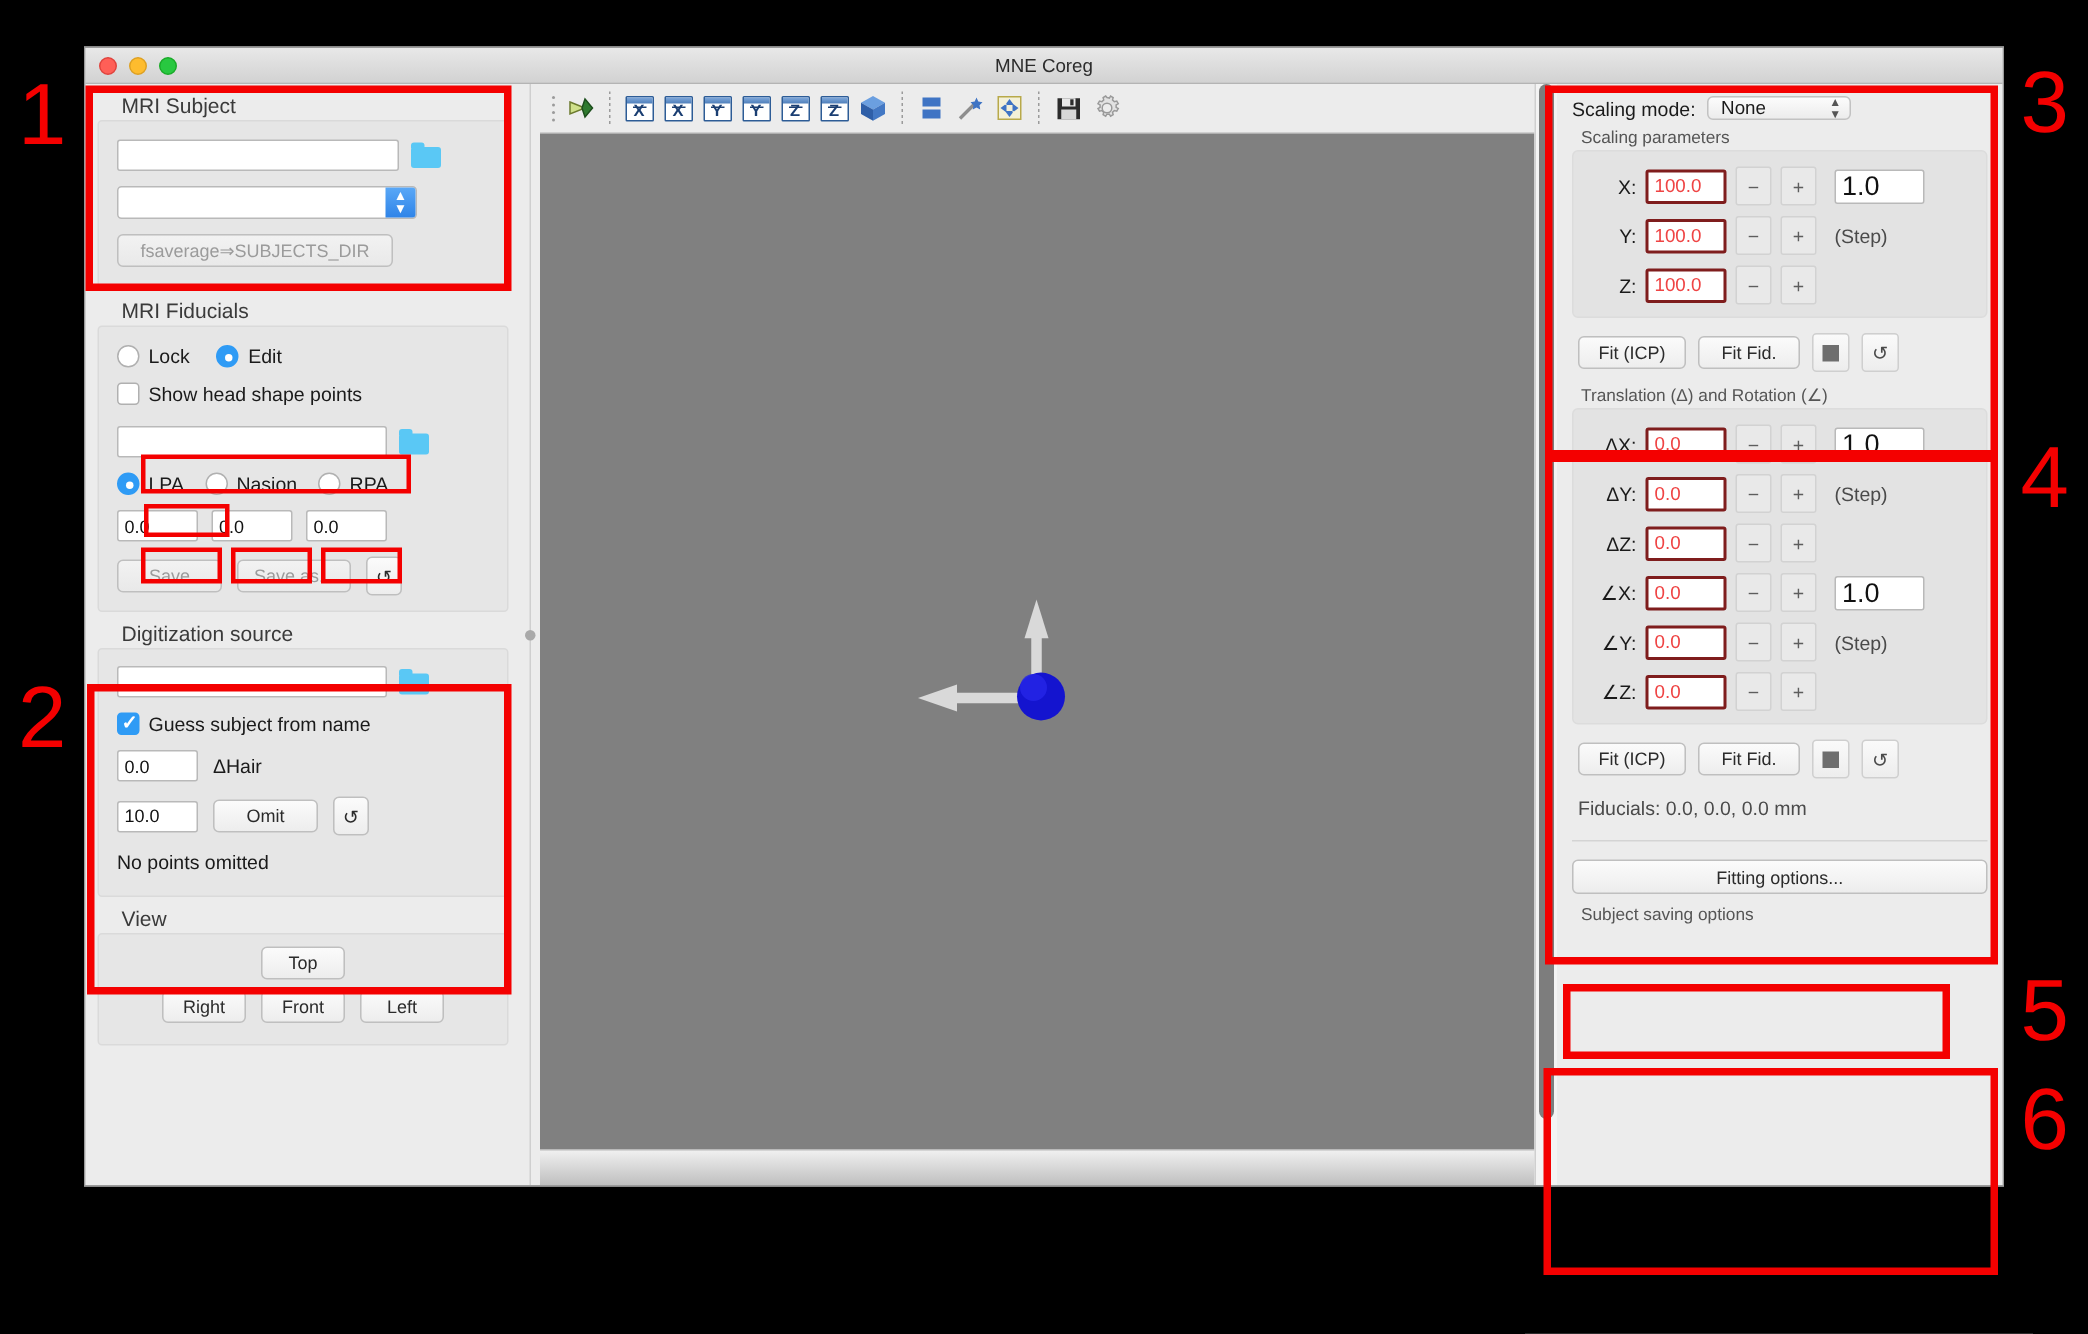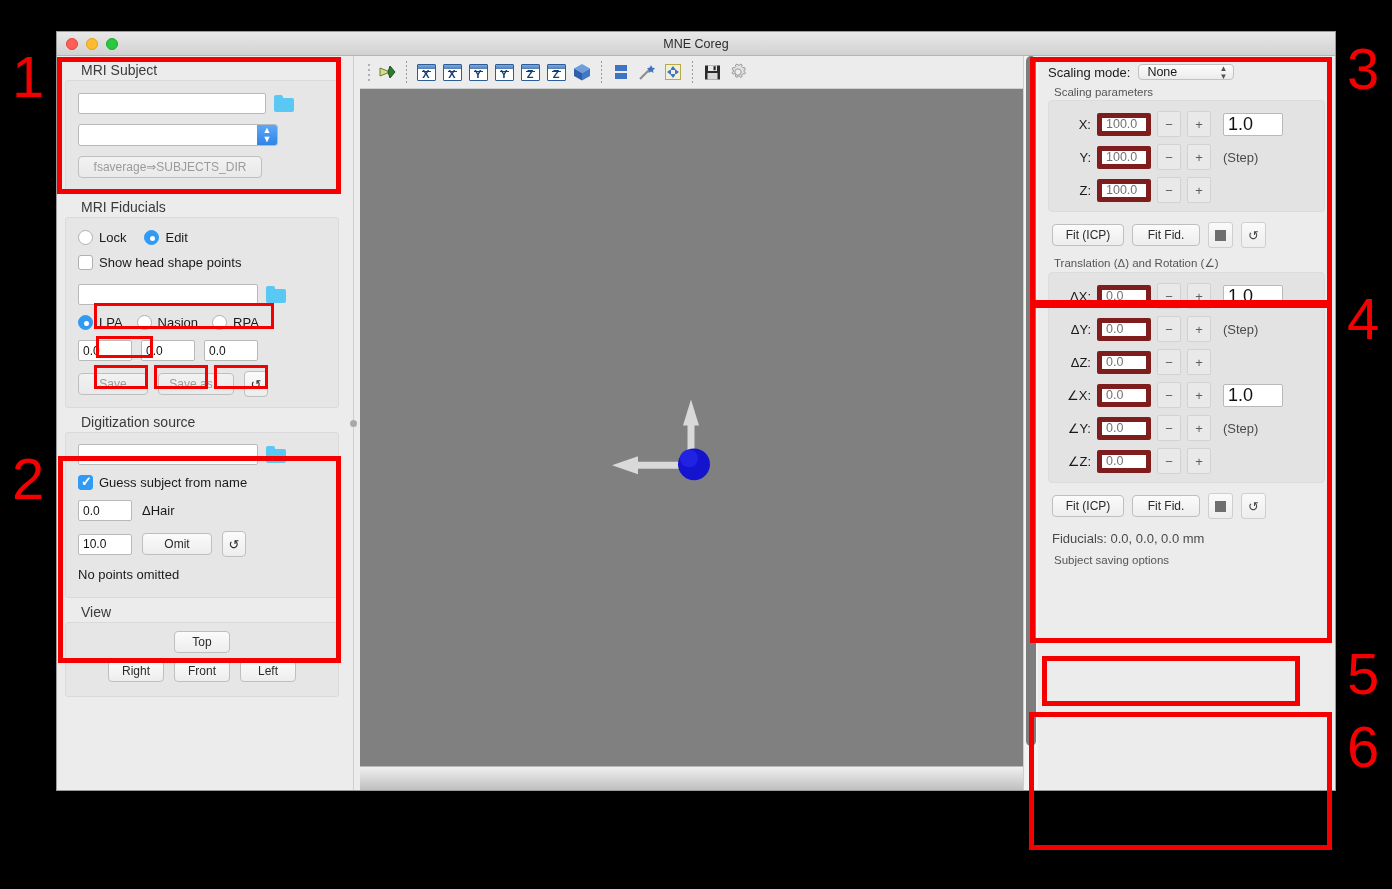--- a/index.html
+++ b/index.html
@@ -181,22 +181,22 @@
     display:flex; flex-direction:column; overflow:hidden;
     border-left:1px solid #cfcfcf;
   }
   .rscroll { position:absolute; left:0; top:0; bottom:0; width:14px; background:#f3f3f3; }
   .rthumb { position:absolute; left:2px; top:0; width:10px; height:690px; background:#7d7d7d; border-radius:5px; }
   .rcontent { margin-left:14px; padding:8px 10px 0 10px; overflow:hidden; flex:1; }
 
   .rrow { display:flex; align-items:center; gap:6px; margin-bottom:7px; }
   .rlabel { font-size:13px; color:#1a1a1a; width:34px; text-align:right; }
   .numin {
-    width:54px; height:23px; background:#fff; border:5px solid #7f1d1d;
-    border-radius:2px; font-size:12.5px; padding:0 4px; color:#737373;
+    width:54px; height:23px; background:#fff; border:2px solid #7f1d1d;
+    border-radius:2px; font-size:12.5px; padding:0 4px; color:#ef4444;
     font-family:"Liberation Sans", sans-serif; outline:none;
   }
   .stepbtn {
     width:24px; height:26px; border:1px solid #d2d2d2; background:#e9e9e9;
     border-radius:2px; font-size:13px; color:#5d5d5d;
     display:flex; align-items:center; justify-content:center; cursor:pointer;
   }
   .stepin {
     width:60px; height:23px; background:#fff; border:1px solid #b9b9b9;
     border-radius:2px; font-size:18px; padding:0 4px; color:#111;
@@ -592,20 +592,23 @@
             <div class="btn" style="width:72px;">Fit (ICP)</div>
             <div class="btn" style="width:68px;">Fit Fid.</div>
             <div class="sqbtn">
               <span class="stopsq"></span>
             </div>
             <div class="sqbtn">↺</div>
           </div>
 
           <div class="fidline">Fiducials: 0.0, 0.0, 0.0 mm</div>
 
+          <div style="margin-top:14px; border-top:1px solid #d4d4d4; padding-top:12px;">
+            <div class="btn" style="width:100%; height:23px;">Fitting options...</div>
+          </div>
 
           <div class="rgrouptitle" style="margin-top:8px;">Subject saving options</div>
 
         </div>
       </div>
 
     </div>
   </div>
 
   <div class="anno" style="left:57px; top:57px; width:284px; height:137px;"></div>

